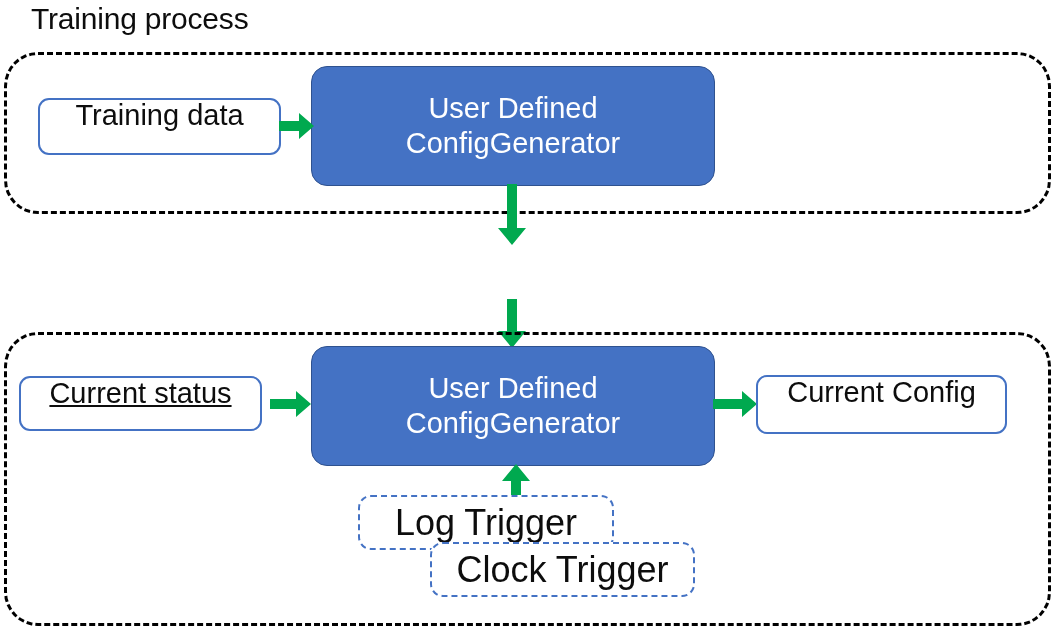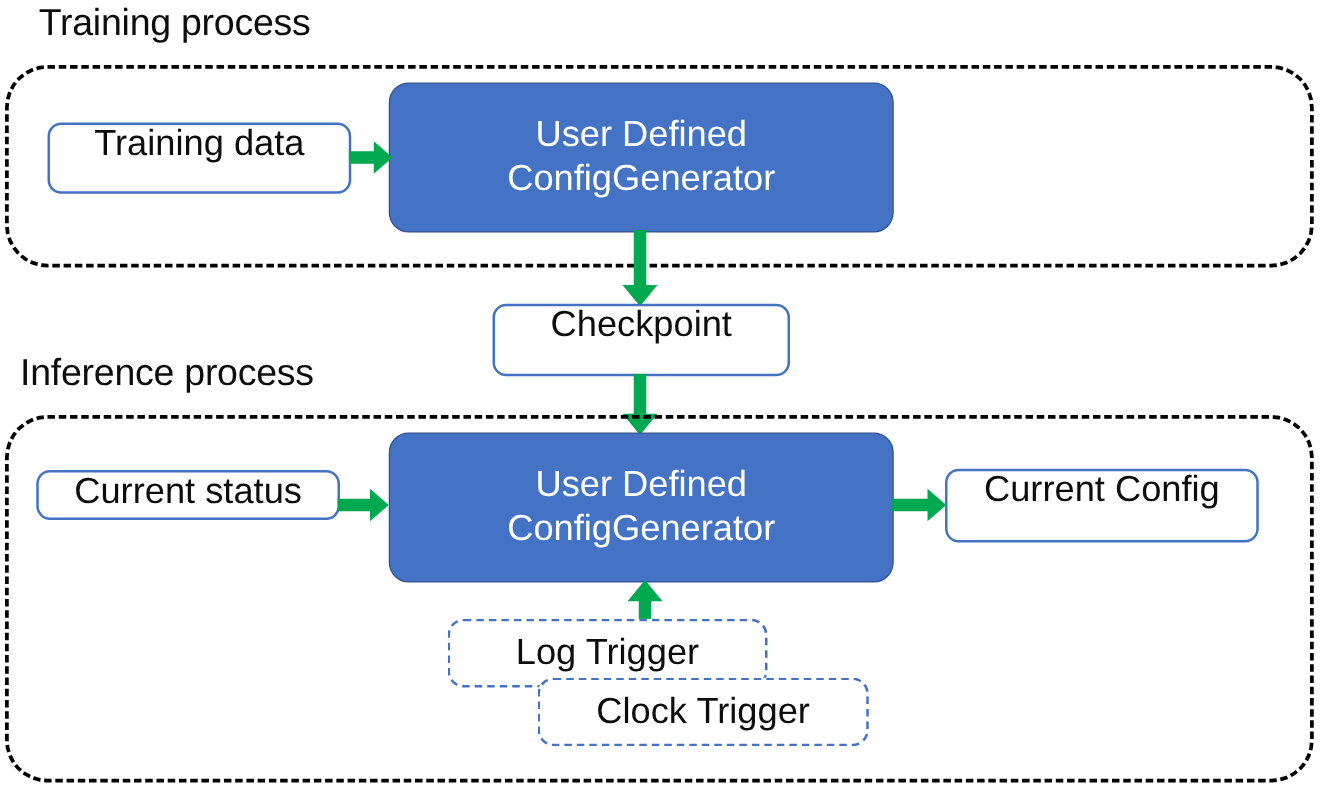--- a/index.html
+++ b/index.html
@@ -51,21 +51,21 @@
     border-radius: 11px;
     display: flex;
     justify-content: center;
     color: #0d0d0d;
     font-size: 29px;
     line-height: 1.1;
     white-space: nowrap;
   }
   #box-training-data  { left: 38px;  top: 98px;  width: 243px; height: 57px; }
   #box-checkpoint     { left: 394px; top: 243px; width: 238px; height: 58px; }
-  #box-current-status { left: 29px;  top: 376px; width: 243px; height: 40px; }
+  #box-current-status { left: 19px;  top: 376px; width: 243px; height: 55px; text-decoration: underline; }
   #box-output-config  { left: 756px; top: 375px; width: 251px; height: 59px; }
 
   
   .gen-box {
     position: absolute;
     box-sizing: border-box;
     background: #4472C4;
     border: 1.5px solid #2F528F;
     border-radius: 16px;
     display: flex;
@@ -85,21 +85,21 @@
   .trigger-box {
     position: absolute;
     box-sizing: border-box;
     background: #ffffff;
     border: 2.5px dashed #4472C4;
     border-radius: 13px;
     display: flex;
     align-items: center;
     justify-content: center;
     color: #0d0d0d;
-    font-size: 29px;
+    font-size: 36px;
     white-space: nowrap;
   }
   #box-log-trigger   { left: 358px; top: 495px; width: 256px; height: 55px; z-index: 3; }
   #box-clock-trigger { left: 430px; top: 542px; width: 265px; height: 55px; z-index: 4; }
 
   
   .arrow {
     position: absolute;
   }
   .arrow svg { display: block; }
@@ -134,31 +134,27 @@
       <path d="M0 9 H20 V1 L35 14 L20 27 V19 H0 Z" fill="#00A94F"></path>
     </svg>
   </div>
 
   <div class="arrow" id="arrow-generator-to-checkpoint">
     <svg width="30" height="62" viewBox="0 0 30 62">
       <path d="M10 0 H20 V44 H29 L15 61 L1 44 H10 Z" fill="#00A94F"></path>
     </svg>
   </div>
 
-  <div class="node-box" id="box-checkpoint">
-    <span>Checkpoint</span>
-  </div>
 
   <div class="arrow" id="arrow-checkpoint-to-generator">
     <svg width="30" height="50" viewBox="0 0 30 50">
       <path d="M10 0 H20 V32 H29 L15 49 L1 32 H10 Z" fill="#00A94F"></path>
     </svg>
   </div>
 
-  <div class="section-title" id="title-inference">Inference process</div>
 
   <div class="process-container" id="container-inference"></div>
 
   <div class="node-box" id="box-current-status">
     <span>Current status</span>
   </div>
 
   <div class="arrow" id="arrow-current-status-to-generator">
     <svg width="42" height="28" viewBox="0 0 42 28">
       <path d="M0 9 H26 V1 L41 14 L26 27 V19 H0 Z" fill="#00A94F"></path>

